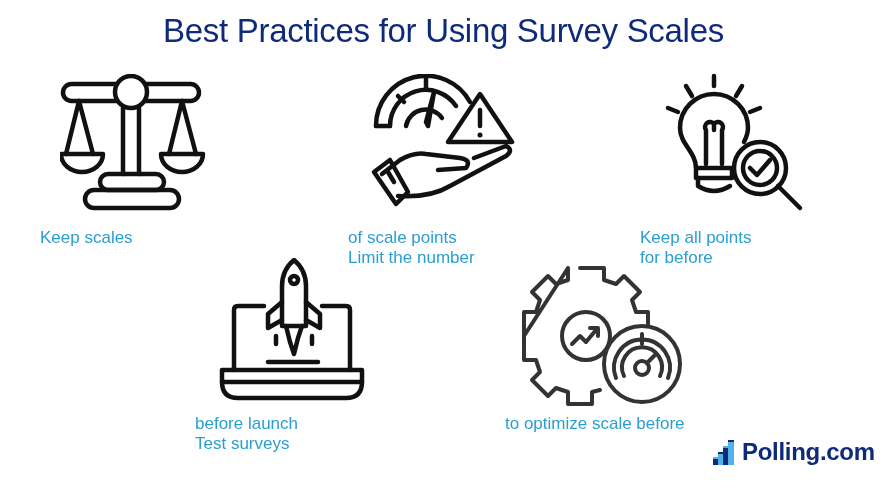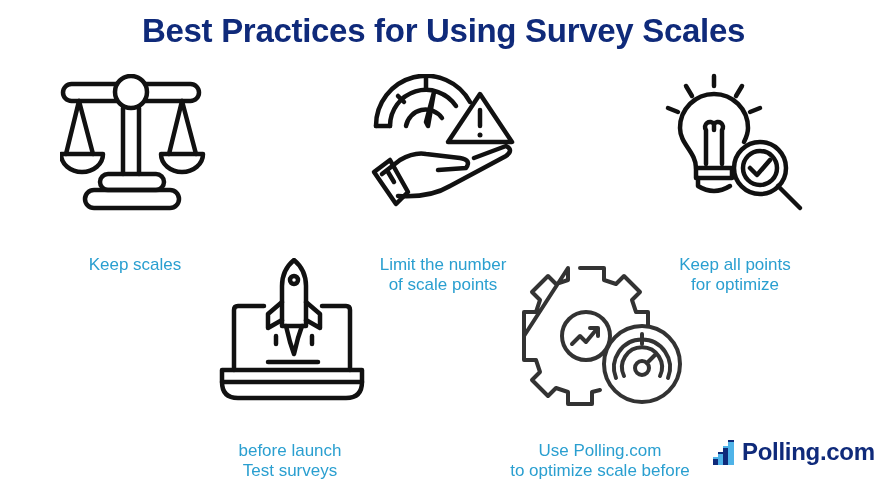--- a/index.html
+++ b/index.html
@@ -1,20 +1,20 @@
 <!DOCTYPE html>
 <html><head>
   <meta charset="utf-8">
   <style>
     html, body { margin: 0; padding: 0; background: #ffffff; }
     body { width: 887px; height: 499px; position: relative; overflow: hidden; font-family: "Liberation Sans", "DejaVu Sans", sans-serif; }
-    .title { position: absolute; left: 0; top: 12px; width: 887px; text-align: center; font-weight: bold; font-size: 33px; color: #0f2a7a; letter-spacing: -0.3px; }
+    .title { position: absolute; left: 0; top: 12px; width: 887px; text-align: center; font-weight: normal; font-size: 33px; color: #0f2a7a; letter-spacing: -0.3px; }
     .icon { position: absolute; }
     .icon svg { width: 100%; height: 100%; display: block; }
-    .label { position: absolute; text-align: center; color: #2a9fd0; font-size: 17px; line-height: 20px; white-space: nowrap; margin-top: 27px; }
+    .label { position: absolute; color: #2a9fd0; font-size: 17px; line-height: 20px; white-space: nowrap; }
     .logo { position: absolute; left: 712px; top: 438px; display: flex; align-items: flex-end; }
     .logo-text { font-weight: bold; font-size: 24px; color: #0f2a7a; margin-left: 6px; letter-spacing: -0.3px; }
     svg .s { fill: none; stroke: #111; stroke-width: 4.5; stroke-linecap: round; stroke-linejoin: round; }
     svg .sg { fill: none; stroke: #333; stroke-width: 4; stroke-linecap: round; stroke-linejoin: round; }
   </style>
 </head>
 <body>
 
 <div class="title">Best Practices for Using Survey Scales</div>
 
@@ -50,22 +50,22 @@
     <path class="s" d="M110 20 L142 68 H78 Z"></path>
     <line class="s" x1="110" y1="36" x2="110" y2="52"></line>
     <circle cx="110" cy="61" r="2.5" fill="#111"></circle>
     <path class="s" d="M12 100 L30 86 Q44 78 56 80 L90 84 Q102 86 96 94 L68 96"></path>
     <path class="s" d="M28 122 Q60 124 80 112 L136 82 Q144 76 136 72 L104 84"></path>
     <path class="s" d="M4 98 L20 86 L38 118 L26 130 Z"></path>
     <line class="s" x1="18" y1="98" x2="24" y2="108"></line>
   </svg>
 </div>
 <div class="label" style="left:348px; top:228px; width:190px;">
+  <div>of scale points</div>
   <div>Limit the number</div>
-  <div>of scale points</div>
 </div>
 
 <div class="icon" style="left:662px; top:72px; width:150px; height:145px;">
   <svg viewBox="0 0 150 145">
     <line class="s" x1="52" y1="4" x2="52" y2="14"></line>
     <line class="s" x1="24" y1="14" x2="30" y2="24"></line>
     <line class="s" x1="80" y1="14" x2="74" y2="24"></line>
     <line class="s" x1="6" y1="36" x2="16" y2="40"></line>
     <line class="s" x1="98" y1="36" x2="88" y2="40"></line>
     <path class="s" d="M34 96 C34 80 18 72 18 56 A34 34 0 0 1 86 56 C86 62 84 66 82 70"></path>
@@ -74,21 +74,21 @@
     <path class="s" d="M34 96 H70 V106 H34 Z"></path>
     <path class="s" d="M36 106 V114 Q52 124 68 114"></path>
     <circle class="s" cx="98" cy="96" r="26"></circle>
     <circle class="s" cx="98" cy="96" r="17"></circle>
     <path class="s" d="M88 96 L95 103 L108 88"></path>
     <line class="s" x1="116" y1="114" x2="138" y2="136"></line>
   </svg>
 </div>
 <div class="label" style="left:640px; top:228px; width:190px;">
   <div>Keep all points</div>
-  <div>for optimize</div>
+  <div>for before</div>
 </div>
 
 <div class="icon" style="left:218px; top:258px; width:150px; height:145px;">
   <svg viewBox="0 0 150 145">
     <path class="s" d="M16 112 V52 Q16 48 20 48 H46"></path>
     <path class="s" d="M104 48 H128 Q132 48 132 52 V112"></path>
     <path class="s" d="M4 112 H144 V124 Q144 140 128 140 H20 Q4 140 4 124 Z"></path>
     <line class="s" x1="4" y1="124" x2="144" y2="124"></line>
     <line class="s" x1="50" y1="104" x2="100" y2="104"></line>
     <path class="s" d="M64 68 V28 Q64 12 76 2 Q88 12 88 28 V68 Z"></path>
@@ -114,21 +114,20 @@
     <path class="sg" d="M70 64 H78 V72"></path>
     <circle class="sg" cx="122" cy="100" r="38"></circle>
     <path class="sg" d="M96 114 A28 28 0 1 1 148 114"></path>
     <path class="sg" d="M104 112 A20 20 0 1 1 140 112"></path>
     <line class="sg" x1="122" y1="70" x2="122" y2="80"></line>
     <circle class="sg" cx="122" cy="104" r="7"></circle>
     <line class="sg" x1="127" y1="99" x2="136" y2="90"></line>
   </svg>
 </div>
 <div class="label" style="left:505px; top:414px; width:190px;">
-  <div>Use Polling.com</div>
   <div>to optimize scale before</div>
 </div>
 
 <div class="logo">
   <svg width="24" height="26" viewBox="0 0 24 26">
     <rect x="1" y="19" width="5" height="6" fill="#0f2a7a"></rect>
     <rect x="6" y="14" width="5" height="11" fill="#4fb3e8"></rect>
     <rect x="11" y="8" width="5" height="17" fill="#0f2a7a"></rect>
     <rect x="16" y="2" width="6" height="23" fill="#4fb3e8"></rect>
     <rect x="1" y="17" width="5" height="2" fill="#4fb3e8"></rect>

